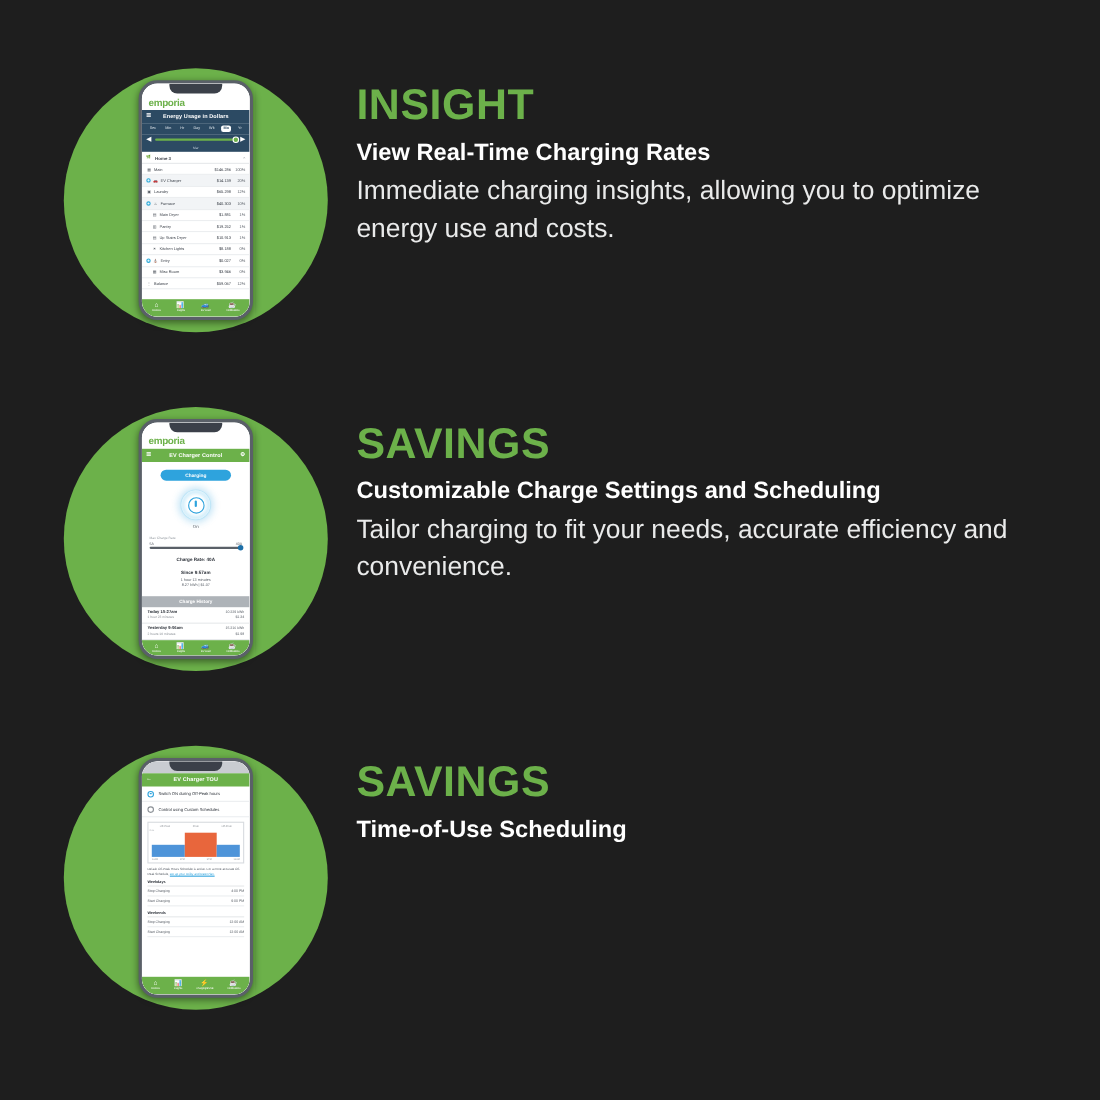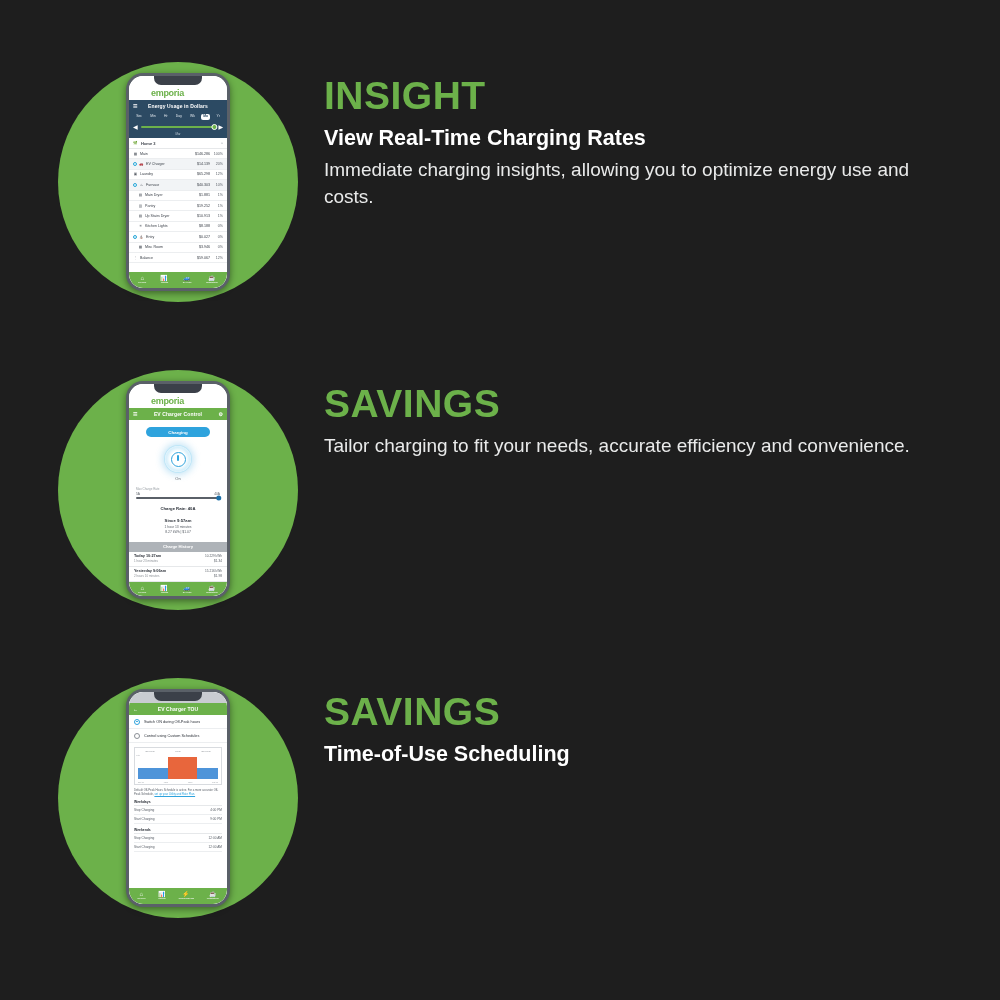--- a/index.html
+++ b/index.html
@@ -71,21 +71,21 @@
     position:absolute; left:50%; top:3px; transform:translateX(-50%);
     width:40px; height:4px;
     background:#6e737c; border-radius:2px; opacity:.55;
   }
 
   
   .emporia-bar {
     flex:0 0 13px;
     background:#fff;
     display:flex; align-items:center;
-    padding-left:22px;
+    padding-left:6px;
   }
   .emporia-logo {
     font-size:9px; font-weight:600; color:#6cb14a;
     letter-spacing:-.3px; line-height:1;
   }
 
   
   .app-header {
     flex:0 0 12px;
     display:flex; align-items:center; justify-content:center;
@@ -335,21 +335,21 @@
     margin-bottom:9px;
   }
   .subhead {
     font-size:21.5px;
     font-weight:700;
     color:#ffffff;
     line-height:1.25;
     margin-bottom:5px;
   }
   .blurb {
-    font-size:19px;
+    font-size:24px;
     font-weight:400;
     color:#e9eaea;
     line-height:1.42;
     max-width:610px;
   }
 </style>
 </head>
 <body>
 
 <div class="feature-row" id="row-0">
@@ -595,20 +595,21 @@
             <span class="navicon">☕</span>
             <span class="navlbl">Notifications</span>
           </div>
         </div>
       </div>
     </div>
   </div>
 
   <div class="copy">
     <div class="kicker">SAVINGS</div>
+    <div class="subhead">Customizable Charge Settings and Scheduling</div>
     <div class="blurb">Tailor charging to fit your needs, accurate efficiency and convenience.</div>
   </div>
 </div>
 
 <div class="feature-row" id="row-2">
 
   <div class="badge">
     <div class="circle"></div>
 
     <div class="phone">

